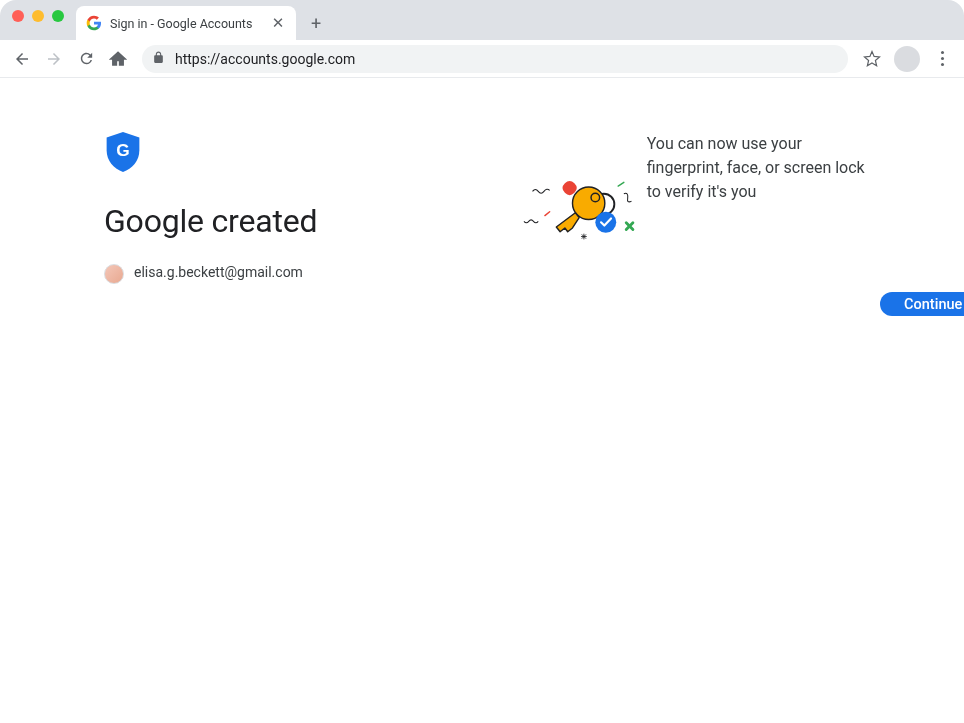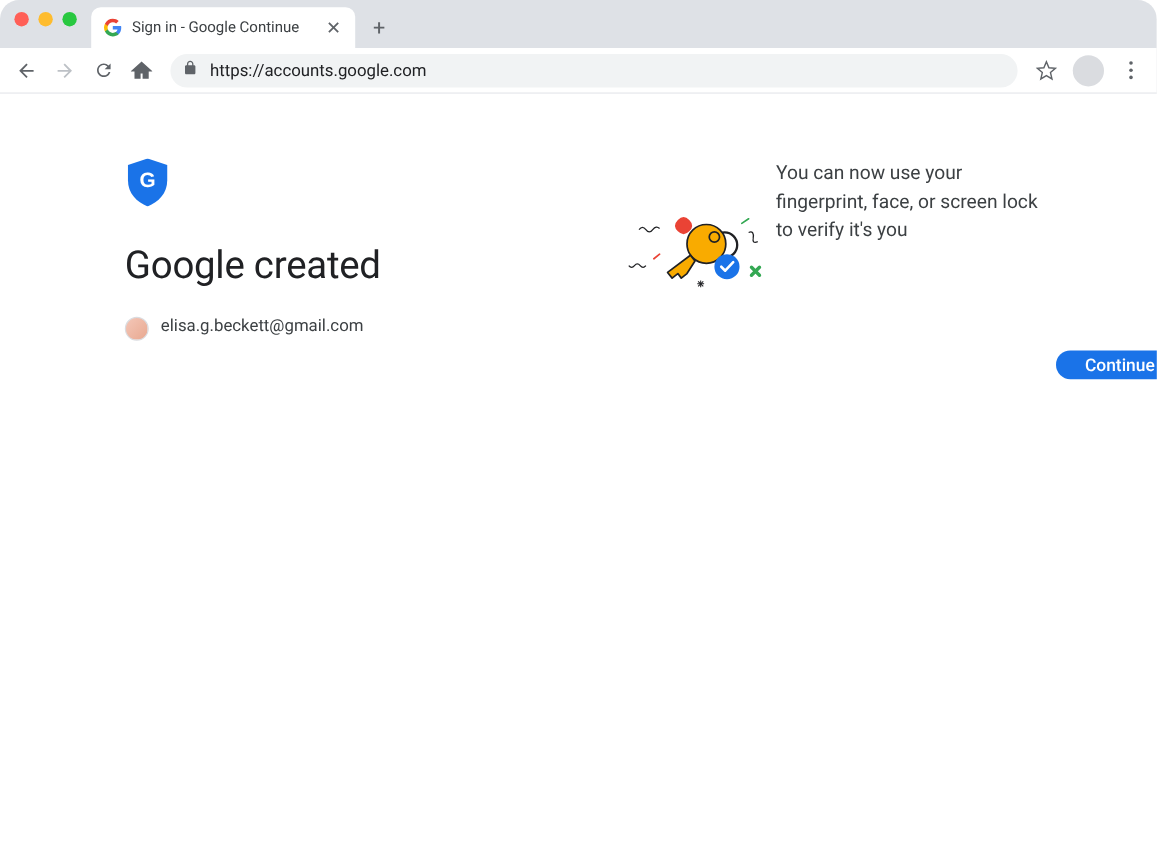--- a/index.html
+++ b/index.html
@@ -58,21 +58,21 @@
     </div>
     <div class="tab">
       <span class="tab-favicon">
         <svg viewBox="0 0 24 24" width="16" height="16">
             <path fill="#4285F4" d="M22.56 12.25c0-.78-.07-1.53-.2-2.25H12v4.26h5.92c-.26 1.37-1.04 2.53-2.21 3.31v2.77h3.57c2.08-1.92 3.28-4.74 3.28-8.09z"></path>
             <path fill="#34A853" d="M12 23c2.97 0 5.46-.98 7.28-2.66l-3.57-2.77c-.98.66-2.23 1.06-3.71 1.06-2.86 0-5.29-1.93-6.16-4.53H2.18v2.84C3.99 20.53 7.7 23 12 23z"></path>
             <path fill="#FBBC05" d="M5.84 14.09c-.22-.66-.35-1.36-.35-2.09s.13-1.43.35-2.09V7.07H2.18C1.43 8.55 1 10.22 1 12s.43 3.45 1.18 4.93l2.85-2.22.81-.62z"></path>
             <path fill="#EA4335" d="M12 5.38c1.62 0 3.06.56 4.21 1.64l3.15-3.15C17.45 2.09 14.97 1 12 1 7.7 1 3.99 3.47 2.18 7.07l3.66 2.84c.87-2.6 3.3-4.53 6.16-4.53z"></path>
           </svg>
       </span>
-      <span class="tab-title">Sign in - Google Continue</span>
+      <span class="tab-title">Sign in - Google Accounts</span>
       <span class="tab-close">✕</span>
     </div>
     <div class="new-tab">+</div>
   </div>
   <div class="toolbar">
     <div class="nav-btn">
       <svg width="18" height="18" viewBox="0 0 24 24">
           <path fill="currentColor" d="M20 11H7.83l5.59-5.59L12 4l-8 8 8 8 1.41-1.41L7.83 13H20v-2z"></path>
         </svg>
     </div>

